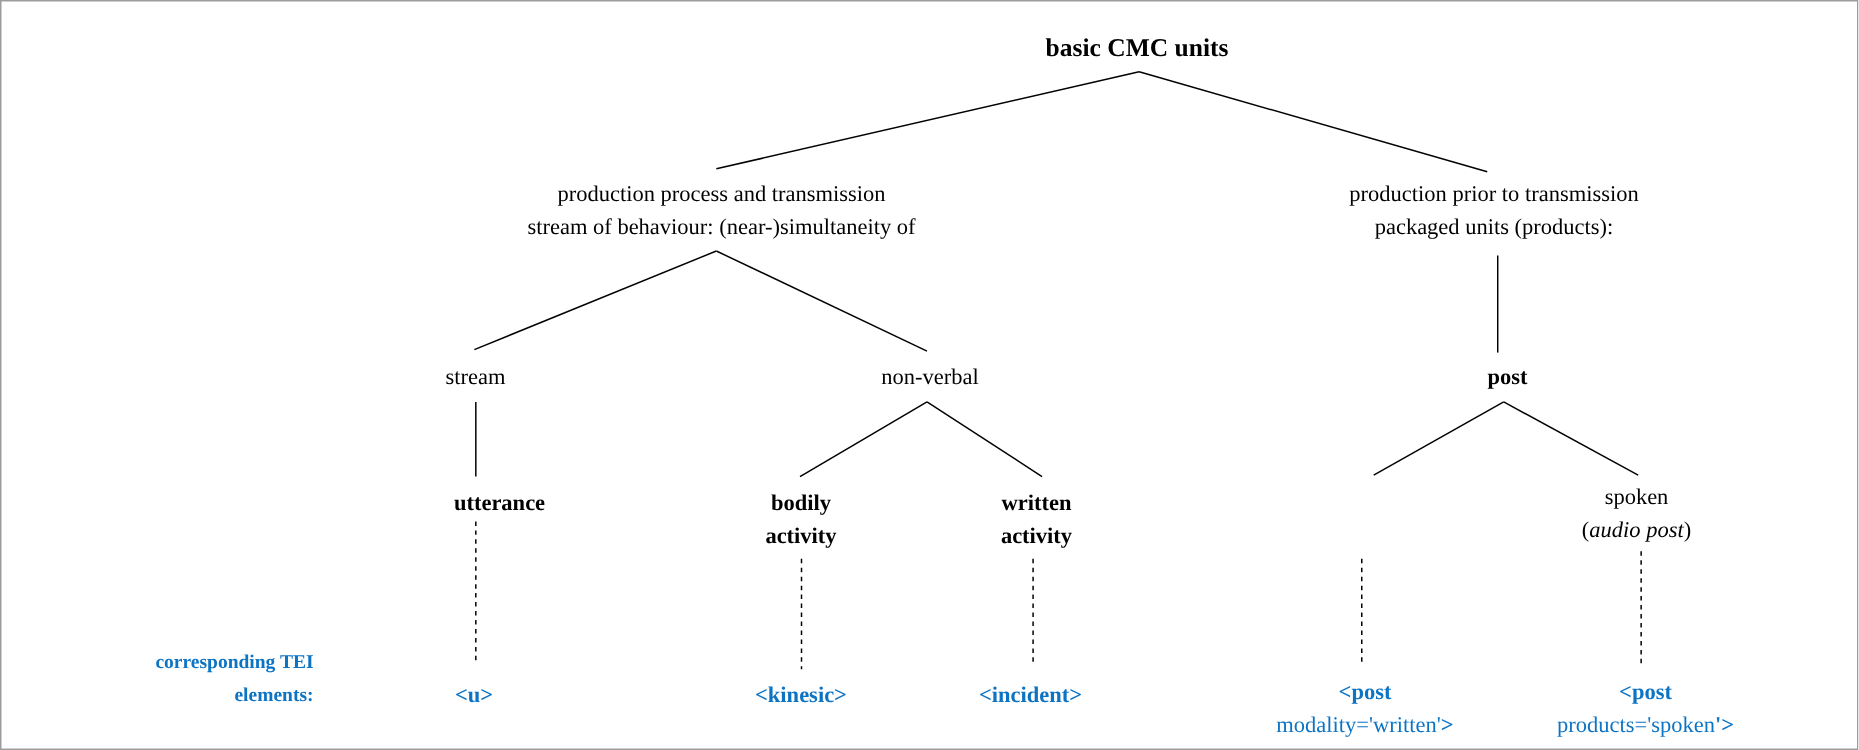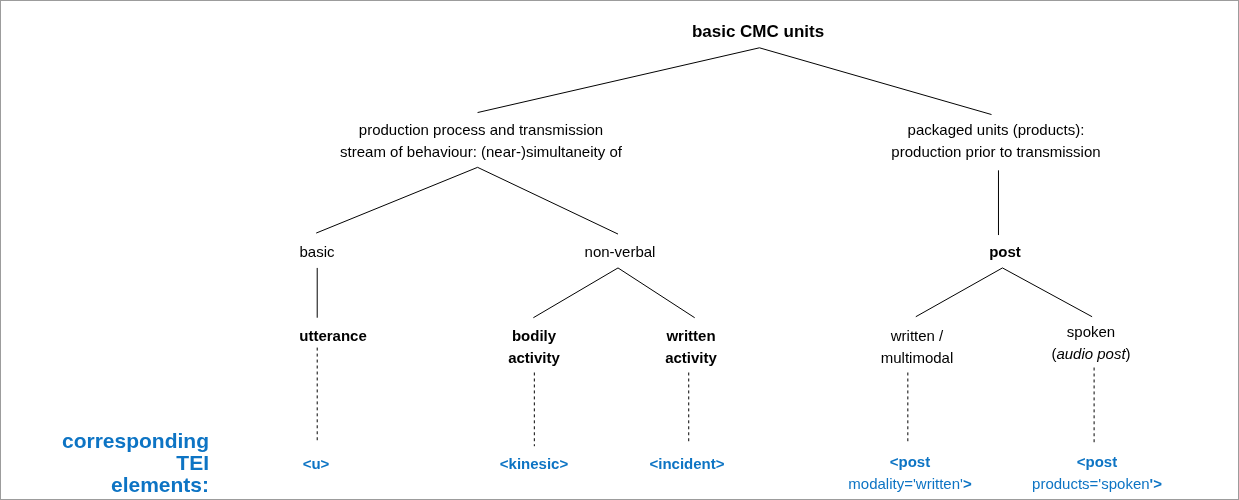--- a/index.html
+++ b/index.html
@@ -7,21 +7,21 @@
     --line-black:#000000;
     --border-gray:#9c9c9c;
   }
   html,body{margin:0;padding:0;background:#ffffff;}
   .canvas{
     position:relative;
     width:1237px;
     height:498px;
     border:1px solid var(--border-gray);
     background:#ffffff;
-    font-family:Liberation Sans, sans-serif;
+    font-family:Liberation Serif, serif;
     color:#000;
     overflow:hidden;
   }
   svg.edges{position:absolute;left:0;top:0;width:100%;height:100%;pointer-events:none;}
   .node{
     position:absolute;
     transform:translateX(-50%);
     text-align:center;
     font-size:15px;
     line-height:22px;
@@ -30,21 +30,21 @@
   .bold{font-weight:bold;}
   .root-node{font-size:17px;font-weight:bold;line-height:21px;}
   .tei{color:var(--tei-blue);font-weight:bold;}
   .tei-heading{
     position:absolute;
     left:28px;top:429px;
     width:180px;
     text-align:right;
     color:var(--tei-blue);
     font-weight:bold;
-    font-size:21px;
+    font-size:13px;
     line-height:22px;
   }
   .attr{font-weight:normal;text-align:center;}
   .it{font-style:italic;margin-top:28px;}
 </style>
 </head>
 <body>
 
 <div class="canvas">
 
@@ -72,48 +72,44 @@
 
   <div class="node root-node" style="left:757px;top:20px;">
     <span>basic CMC units</span>
   </div>
 
   <div class="node" style="left:480px;top:118px;">
     <div>production process and transmission</div>
     <div>stream of behaviour: (near-)simultaneity of</div>
   </div>
   <div class="node" style="left:995px;top:118px;">
+    <div>production prior to transmission</div>
     <div>packaged units (products):</div>
-    <div>production prior to transmission</div>
   </div>
 
   <div class="node" style="left:316px;top:240px;">
-    <span>basic</span>
+    <span>stream</span>
   </div>
   <div class="node" style="left:619px;top:240px;">
     <span>non-verbal</span>
   </div>
   <div class="node bold" style="left:1004px;top:240px;">
     <span>post</span>
   </div>
 
   <div class="node bold" style="left:332px;top:324px;">
     <span>utterance</span>
   </div>
   <div class="node bold" style="left:533px;top:324px;">
     <div>bodily</div>
     <div>activity</div>
   </div>
   <div class="node bold" style="left:690px;top:324px;">
     <div>written</div>
     <div>activity</div>
-  </div>
-  <div class="node" style="left:916px;top:324px;">
-    <div>written /</div>
-    <div>multimodal</div>
   </div>
   <div class="node" style="left:1090px;top:320px;">
     <div>spoken</div>
     <div><span>(</span><span class="it">audio post</span><span>)</span></div>
   </div>
 
   <div class="tei-heading">
     <div>corresponding TEI</div>
     <div>elements:</div>
   </div>

